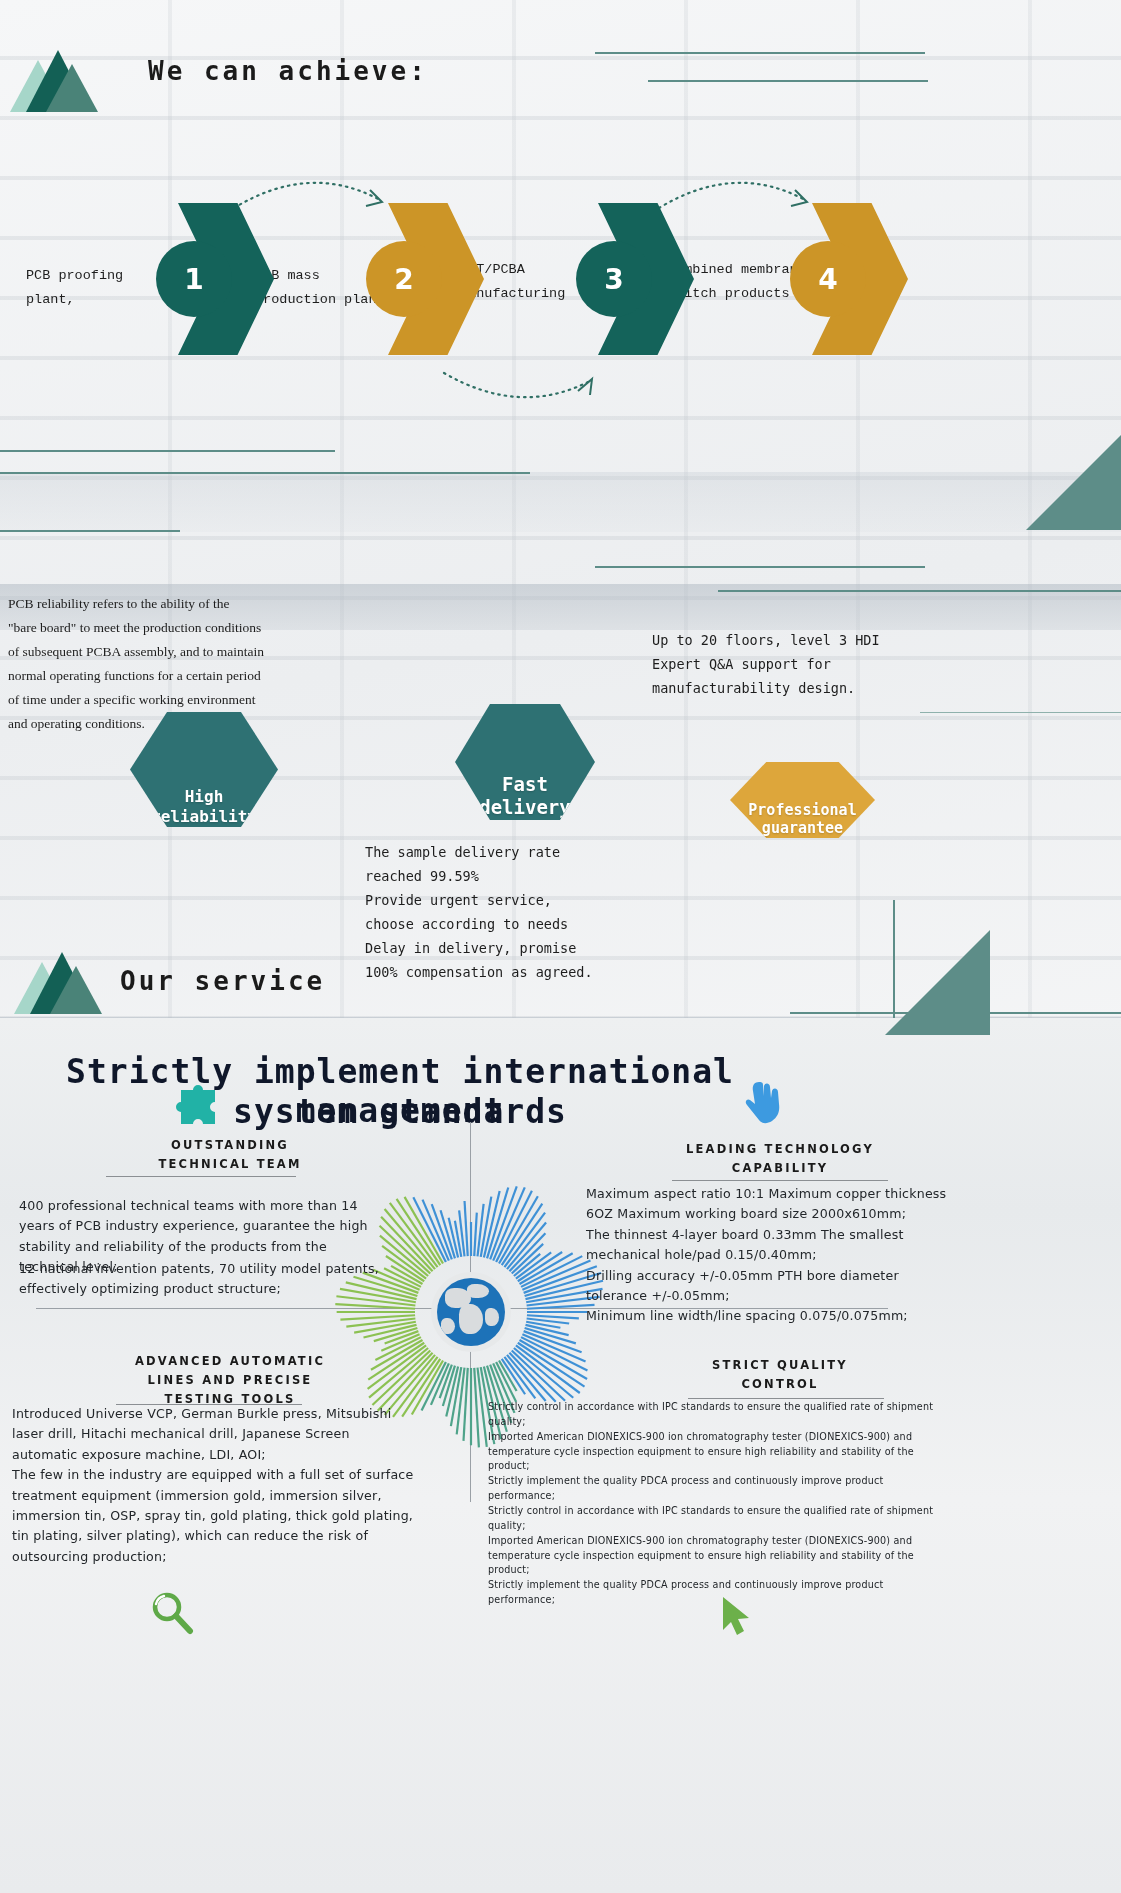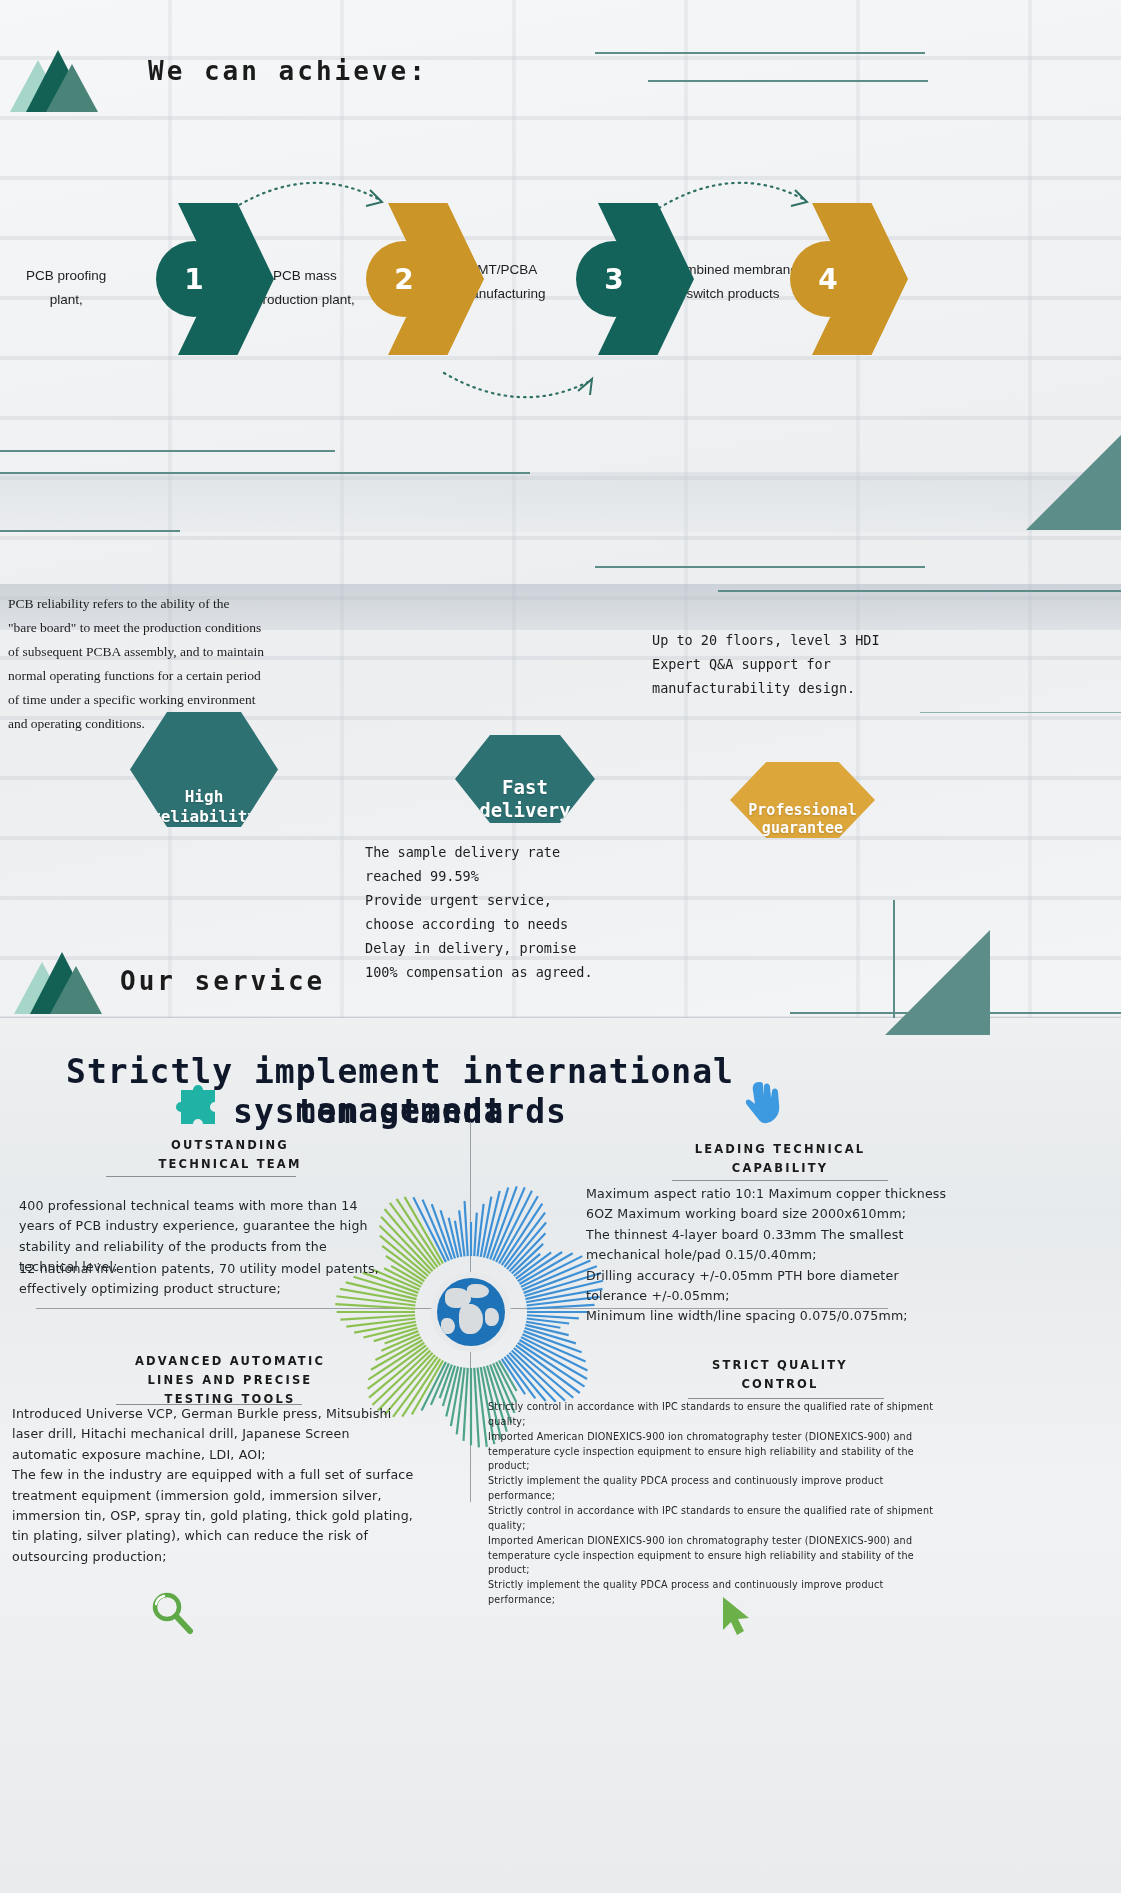--- a/index.html
+++ b/index.html
@@ -61,22 +61,21 @@
     position:absolute; left:-22px; top:38px; width:76px; height:76px;
     border-radius:50%; display:flex; align-items:center; justify-content:center;
     color:#fff; font-size:28px; font-weight:700;
     font-family:"DejaVu Sans","Liberation Sans",sans-serif;
   }
   .teal  .body, .teal  .knob { background:#14635a; }
   .gold  .body, .gold  .knob { background:#cc9527; }
 
   .flow-label {
     position:absolute; font-size:13.5px; line-height:1.75; color:#1e1e1e;
-    font-family:Liberation Sans, sans-serif;
-    text-align:center;
+    font-family:Liberation Mono, monospace;
   }
 
   .dotarc { position:absolute; }
 
   
   .hex {
     position:absolute; display:flex; align-items:flex-end; justify-content:center;
     text-align:center; color:#fff; font-weight:700; line-height:1.25;
     clip-path: polygon(25% 0%, 75% 0%, 100% 50%, 75% 100%, 25% 100%, 0% 50%);
     font-family:"DejaVu Sans Mono","Liberation Mono",monospace;
@@ -203,21 +202,21 @@
 
   <div class="body-text" style="left:652px; top:628px; white-space:pre;">Up to 20 floors, level 3 HDI
 Expert Q&amp;A support for
 manufacturability design.</div>
 
   <div class="hex teal-h" style="left:130px; top:712px; width:148px; height:115px; font-size:16px;">
     <span style="white-space:pre;">High
 reliability</span>
   </div>
 
-  <div class="hex teal-h" style="left:455px; top:704px; width:140px; height:88px; font-size:19px;margin-top:31px;">
+  <div class="hex teal-h" style="left:455px; top:704px; width:140px; height:116px; font-size:19px;">
     <span style="white-space:pre;">Fast
 delivery</span>
   </div>
 
   <div class="hex gold-h" style="left:730px; top:762px; width:145px; height:76px; font-size:15px;">
     <span style="white-space:pre;">Professional
 guarantee</span>
   </div>
 
   <div class="body-text" style="left:365px; top:840px; white-space:pre;">The sample delivery rate
@@ -393,21 +392,21 @@
   <div class="quad-head" style="left:20px; top:1136px; width:420px; white-space:pre;">OUTSTANDING
 TECHNICAL TEAM</div>
   <div class="quad-rule" style="left:106px; top:1176px; width:190px;"></div>
   <div class="quad-body" style="left:19px; top:1184px; width:420px; white-space:pre;margin-top:12px;">400 professional technical teams with more than 14
 years of PCB industry experience, guarantee the high
 stability and reliability of the products from the
 technical level;</div>
   <div class="quad-body" style="left:19px; top:1259px; width:430px; white-space:pre;">12 national invention patents, 70 utility model patents,
 effectively optimizing product structure;</div>
 
-  <div class="quad-head" style="left:570px; top:1140px; width:420px; white-space:pre;">LEADING TECHNICAL
+  <div class="quad-head" style="left:570px; top:1140px; width:420px; white-space:pre;">LEADING TECHNOLOGY
 CAPABILITY</div>
   <div class="quad-rule" style="left:672px; top:1180px; width:216px;"></div>
   <div class="quad-body" style="left:586px; top:1184px; width:520px; white-space:pre;">Maximum aspect ratio 10:1 Maximum copper thickness
 6OZ Maximum working board size 2000x610mm;
 The thinnest 4-layer board 0.33mm The smallest
 mechanical hole/pad 0.15/0.40mm;
 Drilling accuracy +/-0.05mm PTH bore diameter
 tolerance +/-0.05mm;
 Minimum line width/line spacing 0.075/0.075mm;</div>
 

